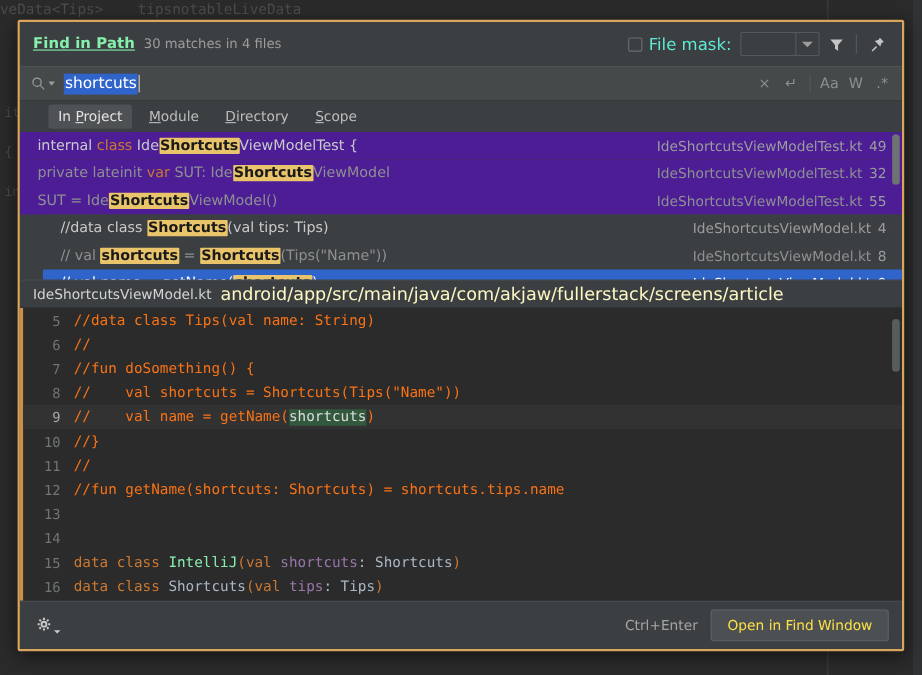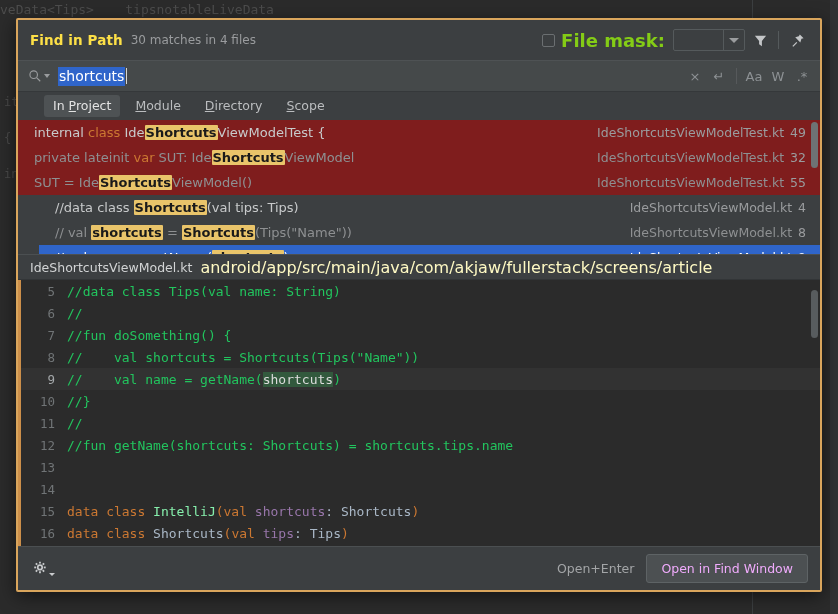--- a/index.html
+++ b/index.html
@@ -46,34 +46,35 @@
   }
 
   
   .hdr {
     height: 40px; flex: 0 0 40px;
     display: flex; align-items: center;
     padding: 0 8px 0 12px;
     background: #3c3f41;
   }
   .hdr-title {
-    font-size: 13.5px; font-weight: bold; color: #fde047;
+    font-size: 13.5px; font-weight: bold; color: #86efac;
     letter-spacing: .1px;
+    text-decoration: underline;
   }
   .hdr-sub {
     font-size: 12px; color: #9a9c9e; margin-left: 8px;
   }
   .hdr-spacer { flex: 1 1 auto; }
   .mask-wrap { display: flex; align-items: center; gap: 6px; }
   .chk {
     width: 13px; height: 13px;
     border: 1px solid #6b6f71; border-radius: 2px;
     background: #3c3f41;
   }
-  .mask-label { font-size: 18px; color: #84cc16; font-weight: bold; }
+  .mask-label { font-size: 15px; color: #5eead4; }
   .combo {
     display: flex; width: 72px; height: 22px; margin-left: 2px;
     border: 1px solid #555a5c; border-radius: 2px; background: #3c3f41;
   }
   .combo-text { flex: 1 1 auto; }
   .combo-arrow {
     width: 21px; border-left: 1px solid #555a5c;
     display: flex; align-items: center; justify-content: center;
   }
   .combo-arrow i {
@@ -141,21 +142,21 @@
   .res-row {
     height: 25px;
     display: flex; align-items: center;
     padding: 0 14px 0 8px;
     font-size: 13px;
     white-space: nowrap;
   }
   .res-row .accent {
     width: 2px; height: 25px; background: transparent; margin-right: 6px;
   }
-  .res-row.grp-a { background: #7f1d1d; justify-content: space-between; }
+  .res-row.grp-a { background: #4c1d95; justify-content: space-between; }
   .res-row.grp-b { background: #3c3f41; margin-left: 21px; }
   .res-row.sel   { background: #2f65ca; }
   .res-main { flex: 1 1 auto; overflow: hidden; text-overflow: ellipsis; color: #c8cacb; }
   .res-file {
     flex: 0 0 auto; margin-left: 12px;
     color: #9a9c9e; font-size: 12.5px;
   }
   .res-row.sel .res-main, .res-row.sel .res-file { color: #ffffff; }
   .res-row.dim .res-main, .res-row.dim .res-file { color: #8e9092; }
   .res-line { color: #9a9c9e; margin-left: 6px; font-size: 12.5px; }
@@ -191,21 +192,21 @@
   .code-line {
     display: flex; height: 22px; align-items: center; white-space: pre;
   }
   .code-line.hlrow { background: #323232; }
   .gutter {
     flex: 0 0 46px; text-align: right; padding-right: 12px;
     color: #707476; font-size: 12.5px;
   }
   .code-line.hlrow .gutter { color: #a4a8aa; }
   .ctext { color: #a9b7c6; }
-  .cm   { color: #22c55e; }
+  .cm   { color: #f97316; }
   .ckw  { color: #cc7832; }
   .ctype{ color: #a9b7c6; }
   .cdim { color: #86efac; }
   .cparam { color: #9876aa; }
   .cmatch { background: #32593d; color: #dcdcdc; }
   .prev-scroll {
     position: absolute; right: 2px; top: 10px;
     width: 7px; height: 48px; border-radius: 4px; background: #585c5e;
   }
 
@@ -213,21 +214,21 @@
   .footer {
     height: 44px; flex: 0 0 44px;
     display: flex; align-items: center;
     padding: 0 12px 0 14px;
     background: #3c3f41;
     border-top: 1px solid #4b4f51;
   }
   .foot-spacer { flex: 1 1 auto; }
   .shortcut { font-size: 12.5px; color: #a3a5a7; margin-right: 12px; }
   .btn {
-    font-size: 12.5px; color: #f0abfc;
+    font-size: 12.5px; color: #fde047;
     background: #4c5052; border: 1px solid #5e6365;
     border-radius: 3px; padding: 6px 14px;
   }
   .gear { display: flex; align-items: flex-end; }
 </style>
 </head>
 <body>
 
 <div id="backdrop">
   <div class="bg-col" id="bg-lines">
@@ -395,17 +396,17 @@
           <line x1="11.1" y1="7" x2="12.9" y2="7"></line>
           <line x1="3.6" y1="3.1" x2="4.9" y2="4.4"></line>
           <line x1="10.1" y1="9.6" x2="11.4" y2="10.9"></line>
           <line x1="11.4" y1="3.1" x2="10.1" y2="4.4"></line>
           <line x1="4.9" y1="9.6" x2="3.6" y2="10.9"></line>
         </g>
       </svg>
       <i style="display:block;width:0;height:0;margin-bottom:1px;border-left:3px solid transparent;border-right:3px solid transparent;border-top:3.5px solid #c9cbcd;"></i>
     </span>
     <span class="foot-spacer"></span>
-    <span class="shortcut">Open+Enter</span>
+    <span class="shortcut">Ctrl+Enter</span>
     <span class="btn">Open in Find Window</span>
   </div>
 
 </div>
 
 </body></html>

